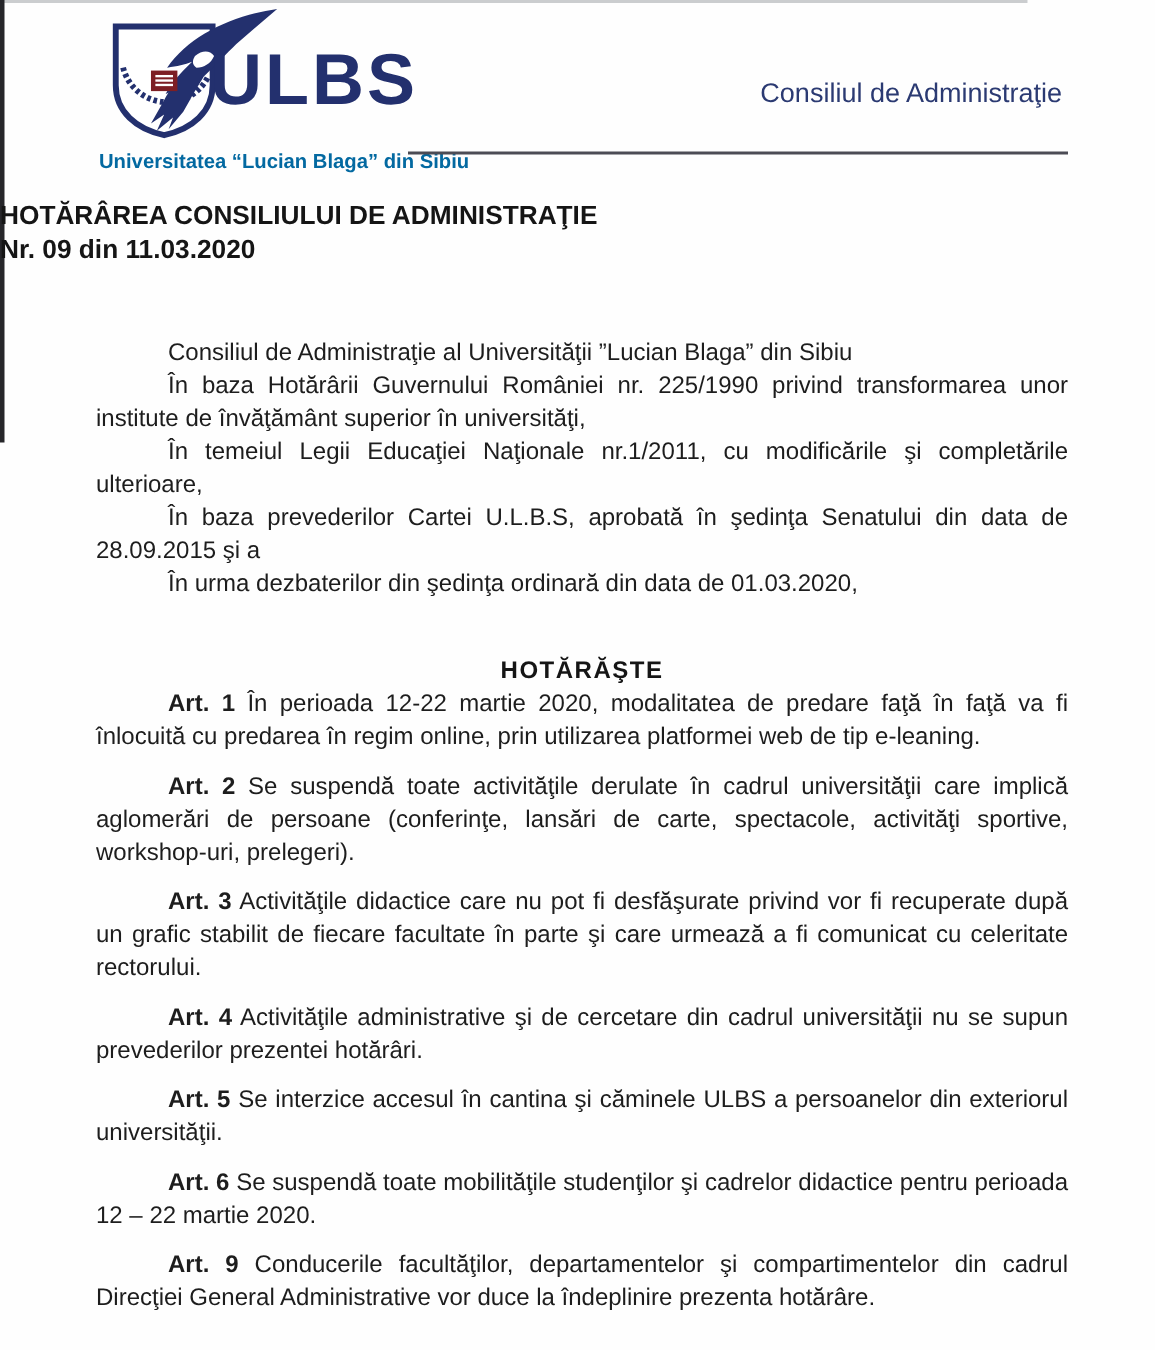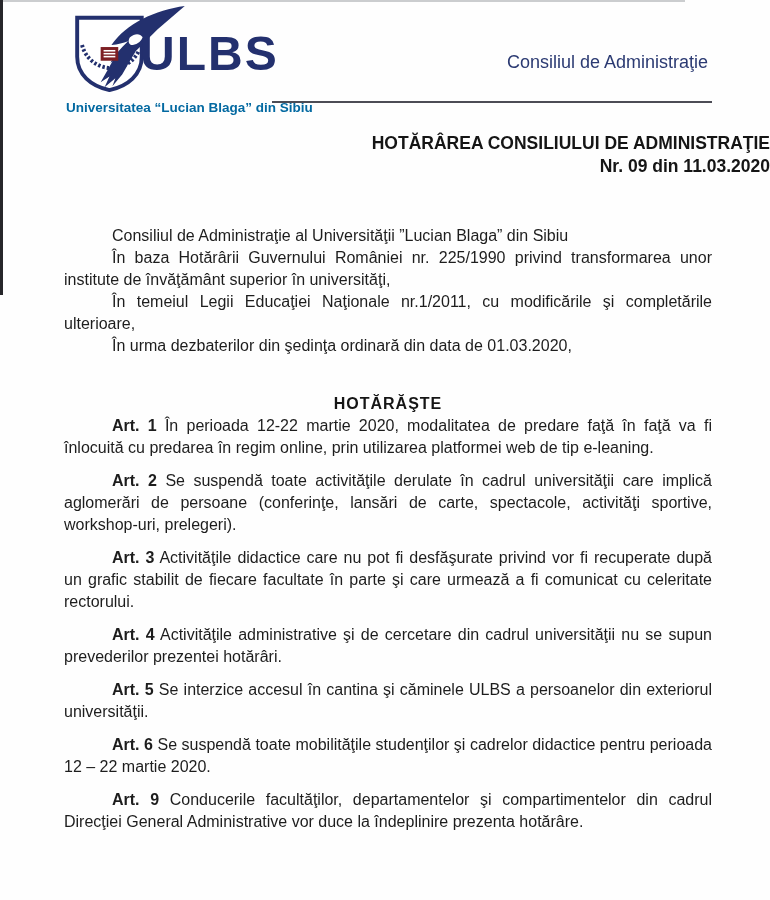--- a/index.html
+++ b/index.html
@@ -63,21 +63,21 @@
   .header-rule {
     position: absolute;
     top: 101px; left: 272px; right: 58px;
     height: 0;
     border-top: 2px solid #4c4c55;
   }
   
   .doc-title {
     position: absolute;
     top: 132px; left: 0; right: 0;
-    text-align: right;
+    text-align: left;
     font-weight: bold;
     font-size: 17.5px;
     color: #151515;
     line-height: 23px;
   }
   
   .content {
     position: absolute;
     top: 225px; left: 64px;
     width: 648px;
@@ -145,20 +145,21 @@
 
   <div class="doc-title">
     <div>HOTĂRÂREA CONSILIULUI DE ADMINISTRAŢIE</div>
     <div>Nr. 09 din 11.03.2020</div>
   </div>
 
   <div class="content">
     <p class="preamble-par">Consiliul de Administraţie al Universităţii ”Lucian Blaga” din Sibiu</p>
     <p class="preamble-par">În baza Hotărârii Guvernului României nr. 225/1990 privind transformarea unor institute de învăţământ superior în universităţi,</p>
     <p class="preamble-par">În temeiul Legii Educaţiei Naţionale nr.1/2011, cu modificările şi completările ulterioare,</p>
+    <p class="preamble-par">În baza prevederilor Cartei U.L.B.S, aprobată în şedinţa Senatului din data de 28.09.2015 şi a</p>
     <p class="preamble-par">În urma dezbaterilor din şedinţa ordinară din data de 01.03.2020,</p>
 
     <p class="decision-heading">HOTĂRĂŞTE</p>
 
     <p class="article-par"><span class="art-label">Art. 1</span> <span>În perioada 12-22 martie 2020, modalitatea de predare faţă în faţă va fi înlocuită cu predarea în regim online, prin utilizarea platformei web de tip e-leaning.</span></p>
     <p class="article-par"><span class="art-label">Art. 2</span> <span>Se suspendă toate activităţile derulate în cadrul universităţii care implică aglomerări de persoane (conferinţe, lansări de carte, spectacole, activităţi sportive, workshop-uri, prelegeri).</span></p>
     <p class="article-par"><span class="art-label">Art. 3</span> <span>Activităţile didactice care nu pot fi desfăşurate privind vor fi recuperate după un grafic stabilit de fiecare facultate în parte şi care urmează a fi comunicat cu celeritate rectorului.</span></p>
     <p class="article-par"><span class="art-label">Art. 4</span> <span>Activităţile administrative şi de cercetare din cadrul universităţii nu se supun prevederilor prezentei hotărâri.</span></p>
     <p class="article-par"><span class="art-label">Art. 5</span> <span>Se interzice accesul în cantina şi căminele ULBS a persoanelor din exteriorul universităţii.</span></p>
     <p class="article-par"><span class="art-label">Art. 6</span> <span>Se suspendă toate mobilităţile studenţilor şi cadrelor didactice pentru perioada 12 – 22 martie 2020.</span></p>

